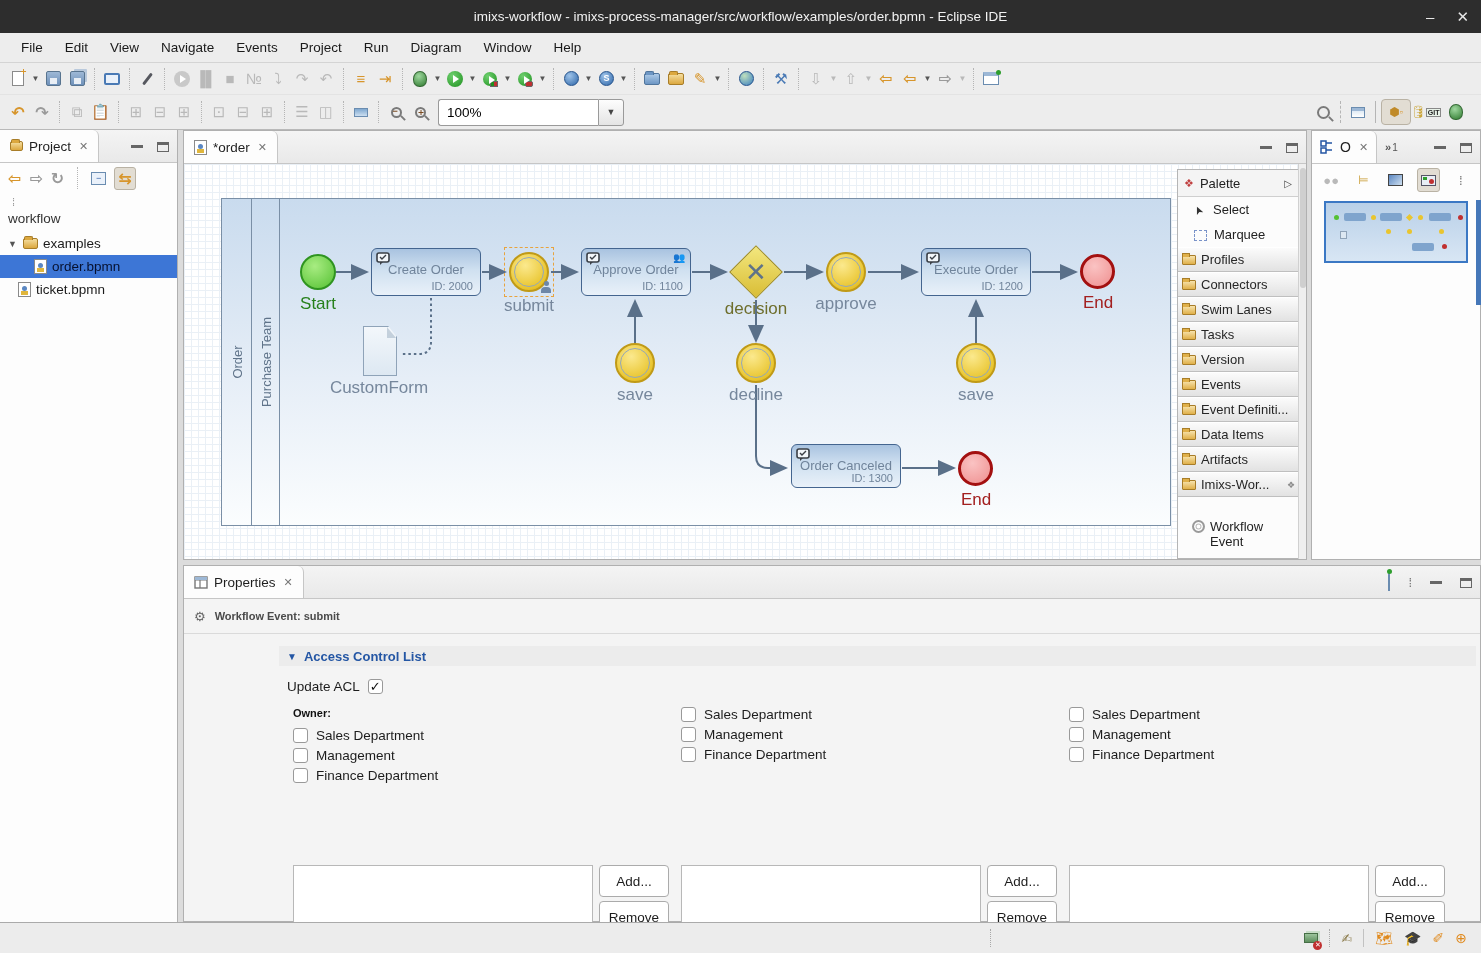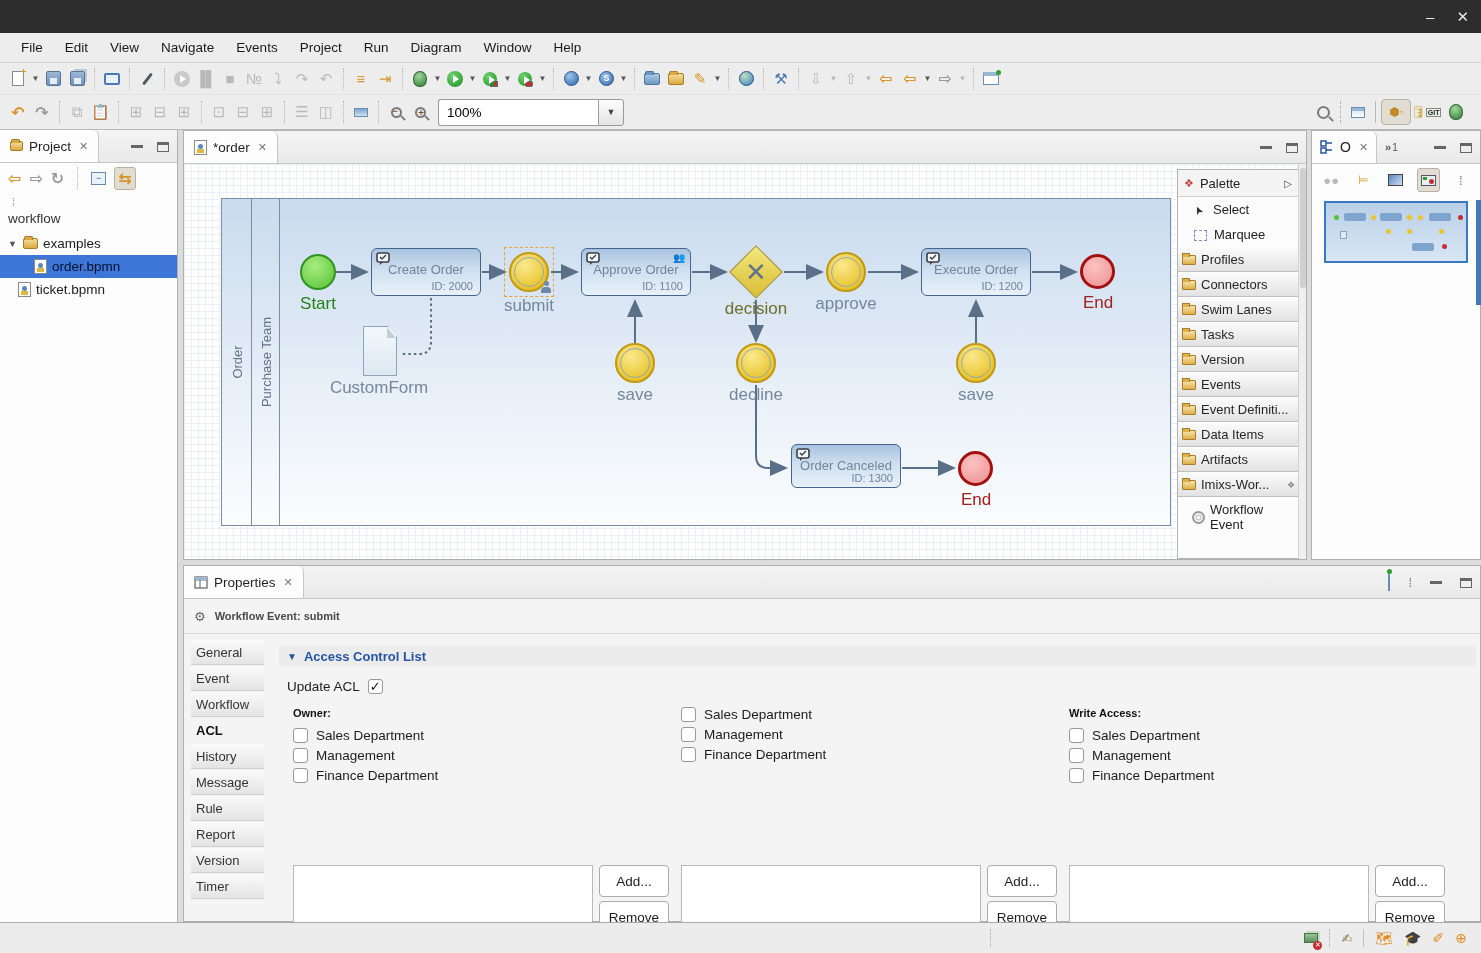--- a/index.html
+++ b/index.html
@@ -124,21 +124,21 @@
   
   #palette { position:absolute; right:8px; top:38px; width:121px; height:390px; background:#fcfcfc; border:1px solid #b5b5b5; border-right:none; font-size:13px; }
   #palhdr { height:27px; display:flex; align-items:center; gap:6px; padding:0 6px; border-bottom:1px solid #cfcfcf; background:#f4f4f4; }
   #palhdr .parrow { margin-left:auto; font-size:10px; color:#444; }
   .paltool { height:25px; display:flex; align-items:center; gap:7px; padding-left:16px; color:#222; }
   .drawer { height:25px; display:flex; align-items:center; gap:5px; padding-left:4px;
     background:linear-gradient(#fbfbfb,#e2e2e2); border-top:1px solid #fff; border-bottom:1px solid #bfbfbf; color:#262626; }
   .drawer .pin { margin-left:auto; margin-right:3px; color:#8a8a8a; font-size:9px; }
   .ic-folder2 { width:14px; height:10px; background:linear-gradient(#f7e3ad,#e0b049); border:1px solid #a87d28; border-radius:1px; position:relative; flex:none; }
   .ic-folder2::before { content:""; position:absolute; left:-1px; top:-3px; width:6px; height:3px; background:#e0b049; border:1px solid #a87d28; border-bottom:none; }
-  .palitem { display:flex; gap:5px; padding:5px 0 0 14px; color:#222; line-height:15px;align-items:center; }
+  .palitem { display:flex; gap:5px; padding:22px 0 0 14px; color:#222; line-height:15px; }
   .ic-ring { width:13px; height:13px; border:2px solid #9a9a9a; border-radius:50%; background:#fff; box-shadow:inset 0 0 0 1.5px #fff, inset 0 0 0 2.5px #bbb; flex:none; margin-top:1px; }
   .cursoric { width:12px; height:14px; position:relative; }
   .cursoric::before { content:"➤"; position:absolute; transform:rotate(-115deg); color:#333; font-size:11px; left:0; top:1px; }
   .marqic { width:13px; height:11px; border:1.5px dashed #7a93c9; margin-top:2px; }
 
   
   #outline { left:1311px; top:130px; width:170px; height:430px; position:absolute; background:#fdfdfd; border:1px solid #b0b0b0; }
   #outline .otoolbar { height:32px; display:flex; align-items:center; gap:10px; padding:0 8px; }
   .obtn { width:24px; height:24px; display:flex; align-items:center; justify-content:center; border-radius:3px; }
   .obtn.sel { background:#e2ddd3; border:1px solid #b9b2a4; }
@@ -175,20 +175,21 @@
     display:flex; align-items:center; }
   #statusbar .right { margin-left:auto; display:flex; align-items:center; gap:11px; padding-right:14px; }
   .ssep { width:1px; height:18px; border-left:1px dotted #a9a9a9; }
   .ssep2 { width:1px; height:18px; border-left:1px solid #c2c2c2; }
   .sic { font-size:14px; color:#e08a1e; }
 </style>
 </head>
 <body>
 
 <div id="titlebar">
+  <span>imixs-workflow - imixs-process-manager/src/workflow/examples/order.bpmn - Eclipse IDE</span>
   <span class="winbtns">
     <span>–</span>
     <span>✕</span>
   </span>
 </div>
 
 <div id="menubar">
   <span class="mitem">File</span>
   <span class="mitem">Edit</span>
   <span class="mitem">View</span>
@@ -646,32 +647,20 @@
       <span style="color:#777">⁞</span>
       <span class="mmdash"></span>
       <span class="mmmax"></span>
     </span>
   </div>
   <div id="propshdr">
     <span style="color:#666;font-size:13px">⚙</span>
     <span class="htitle">Workflow Event: submit</span>
   </div>
   <div id="propbody">
-    <div id="proptabs">
-      <div class="vtab">General</div>
-      <div class="vtab">Event</div>
-      <div class="vtab">Workflow</div>
-      <div class="vtab sel">ACL</div>
-      <div class="vtab">History</div>
-      <div class="vtab">Message</div>
-      <div class="vtab">Rule</div>
-      <div class="vtab">Report</div>
-      <div class="vtab">Version</div>
-      <div class="vtab">Timer</div>
-    </div>
 
     <div id="aclbar">
       <span class="tri">▼</span>
       <span class="atitle">Access Control List</span>
     </div>
 
     <div id="updrow">
       <span>Update ACL</span>
       <span class="cb checked"></span>
     </div>
@@ -713,21 +702,20 @@
         </div>
     </div>
     <div class="lbox" style="left:497px;top:230px"></div>
     <div class="btncol" style="left:803px;top:230px">
       <button class="pbtn">Add...</button>
       <button class="pbtn">Remove</button>
       <button class="pbtn">Edit</button>
     </div>
 
     <div class="aclcol" style="left:885px">
-      <div class="coltitle">Write Access:</div>
       <div class="cbrow">
           <span class="cb"></span>
           <span>Sales Department</span>
         </div>
       <div class="cbrow">
           <span class="cb"></span>
           <span>Management</span>
         </div>
       <div class="cbrow">
           <span class="cb"></span>

